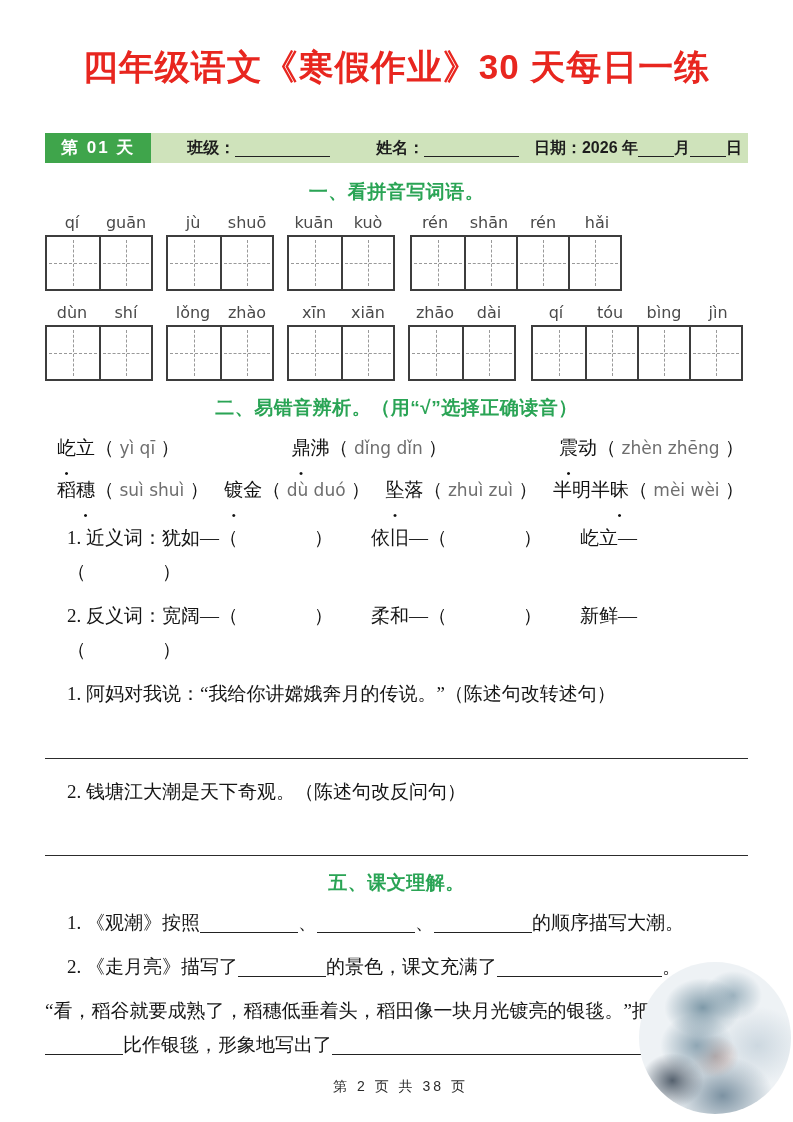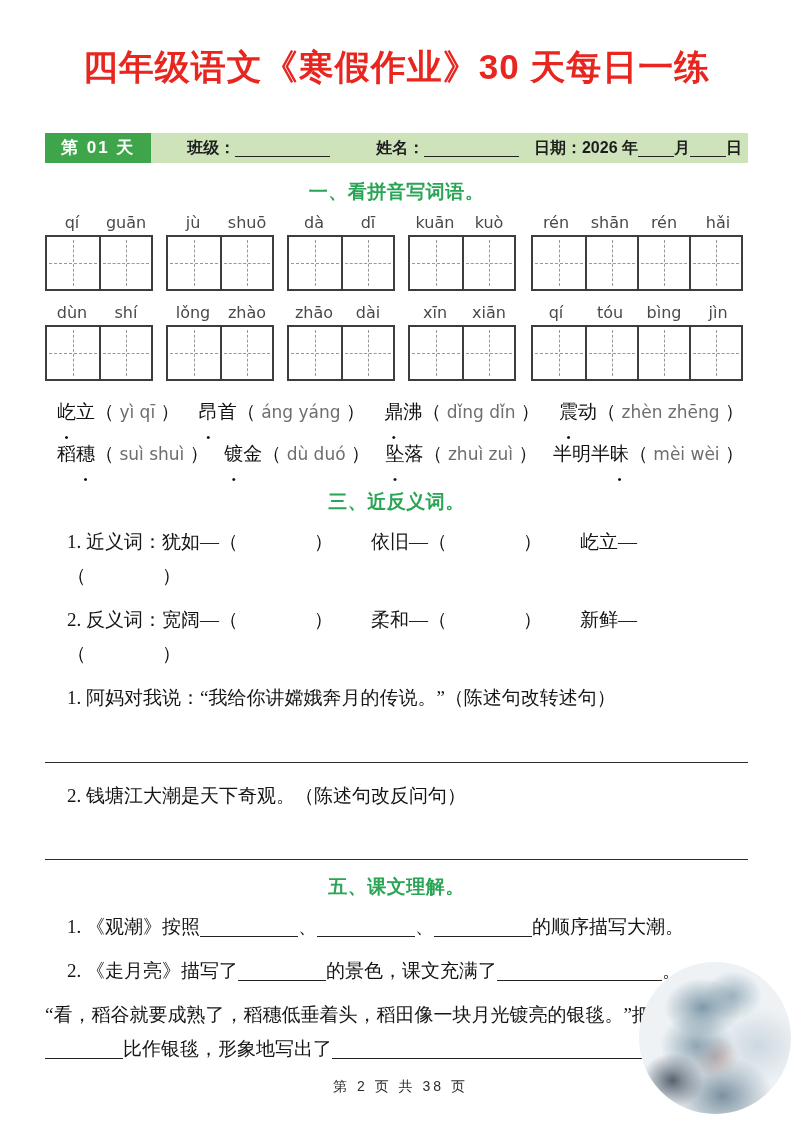--- a/index.html
+++ b/index.html
@@ -135,30 +135,20 @@
             <div class="pin">jù</div>
             <div class="pin">shuō</div>
           </div>
           <div class="cells">
             <div class="cell"></div>
             <div class="cell"></div>
           </div>
         </div>
         <div class="pin-group">
           <div class="pins">
-            <div class="pin">dà</div>
-            <div class="pin">dī</div>
-          </div>
-          <div class="cells">
-            <div class="cell"></div>
-            <div class="cell"></div>
-          </div>
-        </div>
-        <div class="pin-group">
-          <div class="pins">
             <div class="pin">kuān</div>
             <div class="pin">kuò</div>
           </div>
           <div class="cells">
             <div class="cell"></div>
             <div class="cell"></div>
           </div>
         </div>
         <div class="pin-group">
           <div class="pins">
@@ -191,32 +181,32 @@
             <div class="pin">lǒng</div>
             <div class="pin">zhào</div>
           </div>
           <div class="cells">
             <div class="cell"></div>
             <div class="cell"></div>
           </div>
         </div>
         <div class="pin-group">
           <div class="pins">
+            <div class="pin">xīn</div>
+            <div class="pin">xiān</div>
+          </div>
+          <div class="cells">
+            <div class="cell"></div>
+            <div class="cell"></div>
+          </div>
+        </div>
+        <div class="pin-group">
+          <div class="pins">
             <div class="pin">zhāo</div>
             <div class="pin">dài</div>
-          </div>
-          <div class="cells">
-            <div class="cell"></div>
-            <div class="cell"></div>
-          </div>
-        </div>
-        <div class="pin-group">
-          <div class="pins">
-            <div class="pin">xīn</div>
-            <div class="pin">xiān</div>
           </div>
           <div class="cells">
             <div class="cell"></div>
             <div class="cell"></div>
           </div>
         </div>
         <div class="pin-group">
           <div class="pins">
             <div class="pin">qí</div>
             <div class="pin">tóu</div>
@@ -226,36 +216,35 @@
           <div class="cells">
             <div class="cell"></div>
             <div class="cell"></div>
             <div class="cell"></div>
             <div class="cell"></div>
           </div>
         </div>
       </div>
     </div>
 
+  <h2 class="sec">二、易错音辨析。（用“√”选择正确读音）</h2>
   <div id="yinbian">
       <div class="yb-line">
         <span class="yb-item"><span class="yb-word"><span class="dotted">屹</span>立</span>（<span class="yb-pinyin"> yì qī </span>）</span>
-        <span class="yb-item"><span class="yb-word"><span class="dotted">昂</span>首</span>（<span class="yb-pinyin"> áng yáng </span>）</span>
         <span class="yb-item"><span class="yb-word"><span class="dotted">鼎</span>沸</span>（<span class="yb-pinyin"> dǐng dǐn </span>）</span>
         <span class="yb-item"><span class="yb-word"><span class="dotted">震</span>动</span>（<span class="yb-pinyin"> zhèn zhēng </span>）</span>
       </div>
       <div class="yb-line">
         <span class="yb-item"><span class="yb-word">稻<span class="dotted">穗</span></span>（<span class="yb-pinyin"> suì shuì </span>）</span>
         <span class="yb-item"><span class="yb-word"><span class="dotted">镀</span>金</span>（<span class="yb-pinyin"> dù duó </span>）</span>
         <span class="yb-item"><span class="yb-word"><span class="dotted">坠</span>落</span>（<span class="yb-pinyin"> zhuì zuì </span>）</span>
         <span class="yb-item"><span class="yb-word">半明半<span class="dotted">昧</span></span>（<span class="yb-pinyin"> mèi wèi </span>）</span>
       </div>
     </div>
 
-  <h2 class="sec">三、近反义词。</h2>
   <p class="line">1. 近义词：犹如—（　　　　）　　依旧—（　　　　）　　屹立—（　　　　）</p>
   <p class="line">2. 反义词：宽阔—（　　　　）　　柔和—（　　　　）　　新鲜—（　　　　）</p>
 
   <p class="line">1. 阿妈对我说：“我给你讲嫦娥奔月的传说。”（陈述句改转述句）</p>
   <div class="answer-line a1"></div>
   <p class="line">2. 钱塘江大潮是天下奇观。（陈述句改反问句）</p>
   <div class="answer-line a2"></div>
 
   <h2 class="sec">五、课文理解。</h2>
   <p class="line">1. 《观潮》按照<span class="blank" style="width: 98px;"></span>、<span class="blank" style="width: 98px;"></span>、<span class="blank" style="width: 98px;"></span>的顺序描写大潮。</p>

